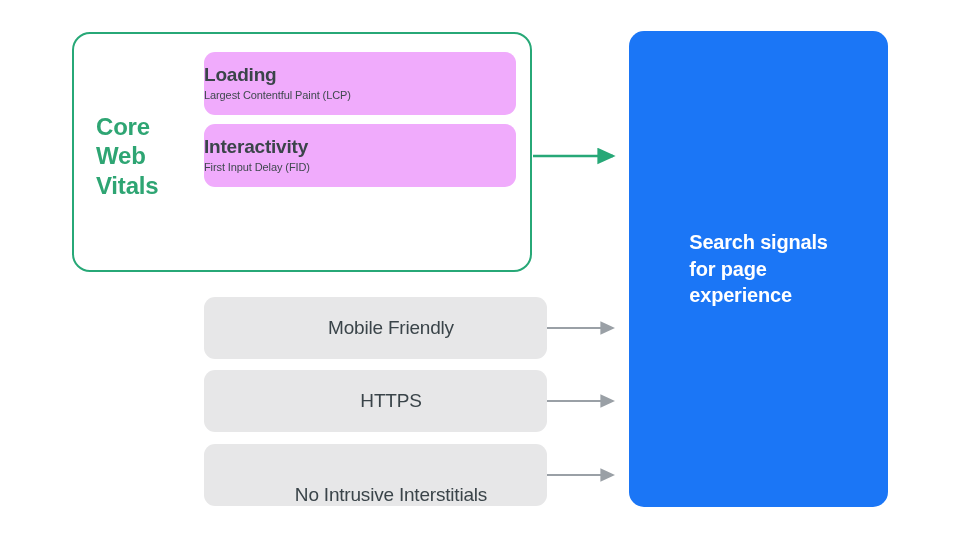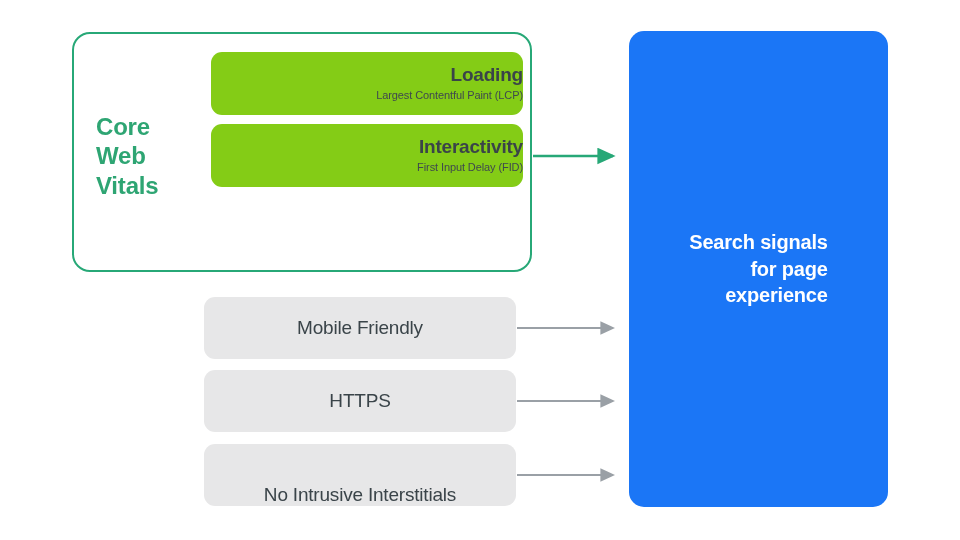--- a/index.html
+++ b/index.html
@@ -47,28 +47,27 @@
     letter-spacing: -0.2px;
     text-align: left;
   }
 
   
   .metric-card {
     position: absolute;
     left: 204px;
     width: 312px;
     height: 63px;
-    background: #84cc16;
+    background: #f0abfc;
     border-radius: 11px;
     box-sizing: border-box;
     display: flex;
     flex-direction: column;
-    align-items: flex-end;
+    align-items: flex-start;
     justify-content: center;
-    margin-left: 7px;
   }
   .metric-card.m1 { top: 52px; }
   .metric-card.m2 { top: 124px; }
   .metric-card.m3 { top: 197px; }
 
   .metric-title {
     font-size: 19px;
     font-weight: bold;
     color: #3a4449;
     line-height: 1.15;
@@ -87,20 +86,21 @@
   .signal-card {
     position: absolute;
     left: 204px;
     width: 312px;
     height: 62px;
     background: #e7e7e8;
     border-radius: 11px;
     display: flex;
     align-items: center;
     justify-content: center;
+    padding-left: 31px;
   }
   .signal-card.s1 { top: 297px; }
   .signal-card.s2 { top: 370px; }
   .signal-card.s3 { top: 444px; align-items: flex-end; }
 
   .signal-label {
     font-size: 19px;
     font-weight: normal;
     color: #3a4449;
     letter-spacing: -0.2px;
@@ -117,21 +117,21 @@
     border-radius: 15px;
     display: flex;
     align-items: center;
     justify-content: center;
   }
   .signals-panel-text {
     color: #ffffff;
     font-size: 20px;
     font-weight: bold;
     line-height: 1.32;
-    text-align: right;
+    text-align: left;
     letter-spacing: -0.2px;
     white-space: pre-line;
   }
 
   
   .arrows {
     position: absolute;
     left: 0; top: 0;
     width: 960px;
     height: 540px;

